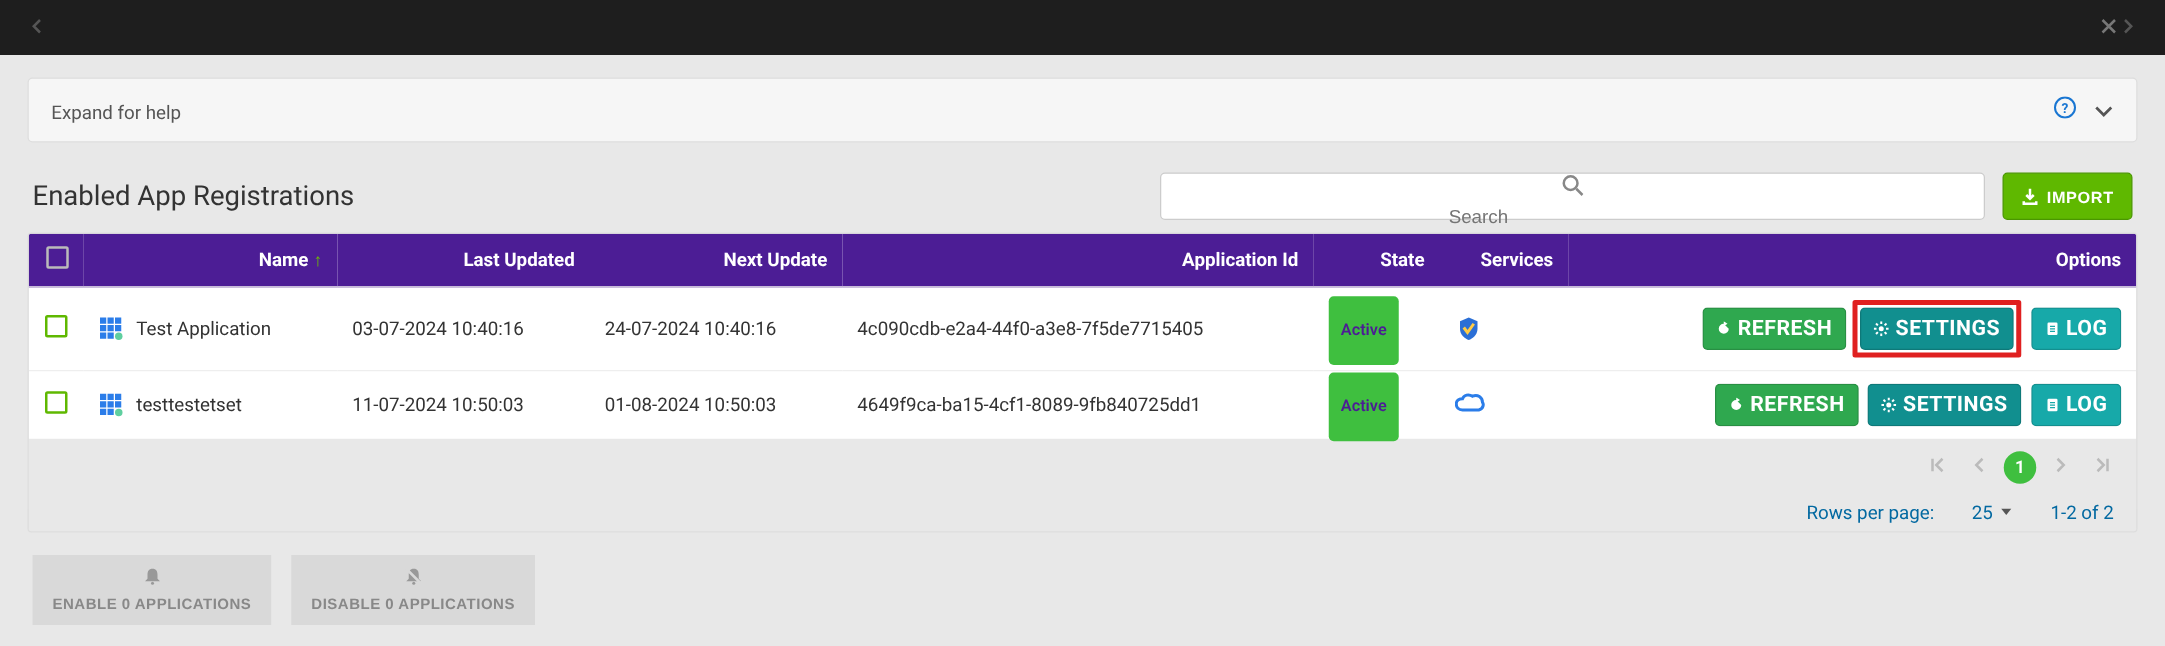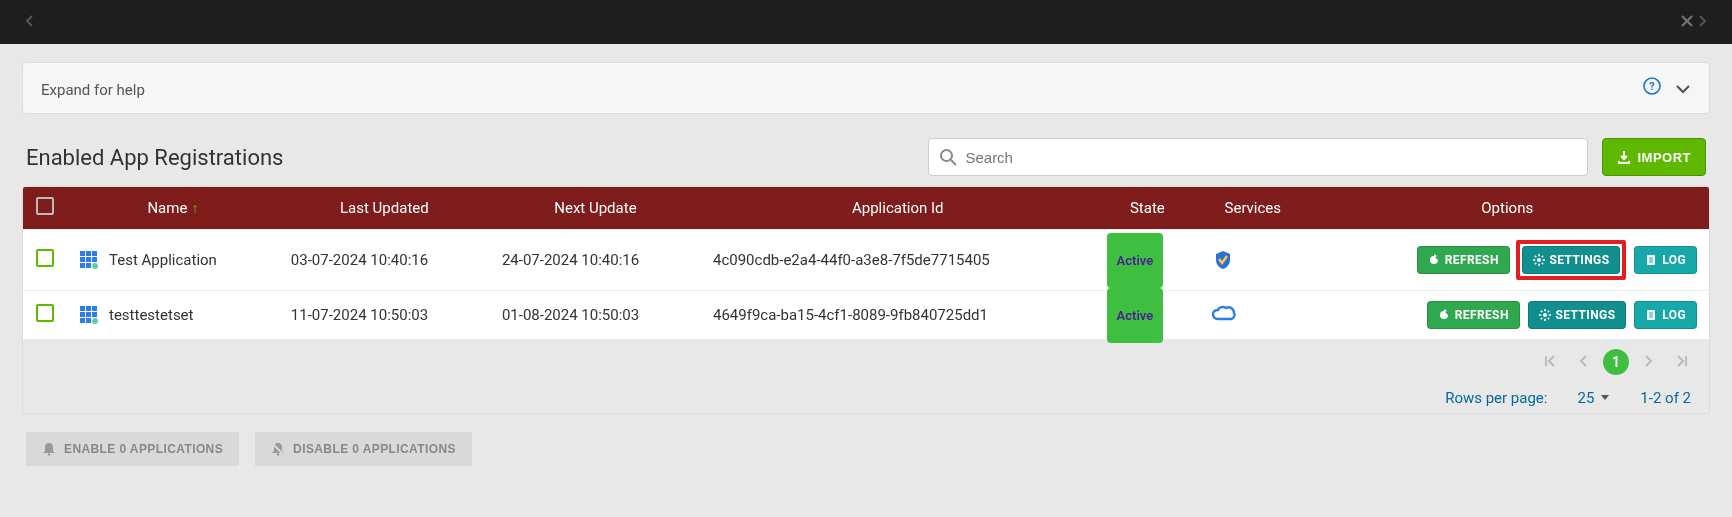--- a/index.html
+++ b/index.html
@@ -81,20 +81,21 @@
   .search-box {
     display: flex;
     align-items: center;
     border: 1px solid #ccc;
     border-radius: 4px;
     background: #fff;
     height: 38px;
     width: 660px;
     padding: 0 10px;
     gap: 8px;
+    flex-direction: column;
   }
   .search-box svg { color: #888; flex-shrink: 0; }
   .search-box input {
     border: none;
     outline: none;
     font-size: 15px;
     flex: 1;
     background: transparent;
     color: #444;
   }
@@ -117,24 +118,24 @@
     border: 1px solid #ddd;
     border-radius: 3px;
     overflow: hidden;
   }
   table.data {
     width: 100%;
     border-collapse: collapse;
     background: #fff;
   }
   table.data thead th {
-    background: #7f1d1d;
+    background: #4c1d95;
     color: #fff;
-    text-align: center;
-    font-weight: 400;
+    text-align: right;
+    font-weight: 700;
     font-size: 15px;
     padding: 10px 12px;
   }
   table.data tbody td {
     padding: 10px 12px;
     font-size: 15px;
     color: #333;
     border-top: 1px solid #eee;
     vertical-align: middle;
   }
@@ -165,21 +166,21 @@
     font-weight: 600;
   }
   .svc-icon svg { display: block; }
   .opt-cell { text-align: right; white-space: nowrap; }
   .opt-btn {
     display: inline-flex;
     align-items: center;
     gap: 5px;
     color: #fff;
     font-weight: 700;
-    font-size: 12px;
+    font-size: 17px;
     padding: 6px 10px;
     border-radius: 4px;
     border: 1px solid rgba(0,0,0,0.15);
     cursor: pointer;
     margin-left: 4px;
     letter-spacing: 0.4px;
   }
   .btn-refresh { background: #2fa84f; }
   .btn-settings { background: #118f8f; }
   .btn-log { background: #17a9a9; }
@@ -236,20 +237,21 @@
     border: none;
     border-radius: 0;
     padding: 10px 16px;
     display: flex;
     align-items: center;
     gap: 8px;
     font-weight: 700;
     font-size: 12px;
     letter-spacing: 0.4px;
     cursor: pointer;
+    flex-direction: column;
   }
   th.options-head { text-align: right; padding-right: 20px; }
 </style>
 </head>
 <body>
 
 <div class="topbar">
   <span class="topbar-nav-left">
     <svg width="10" height="14" viewBox="0 0 10 14">
         <path d="M8 2 L3 7 L8 12" stroke="#555" stroke-width="2" fill="none"></path>

